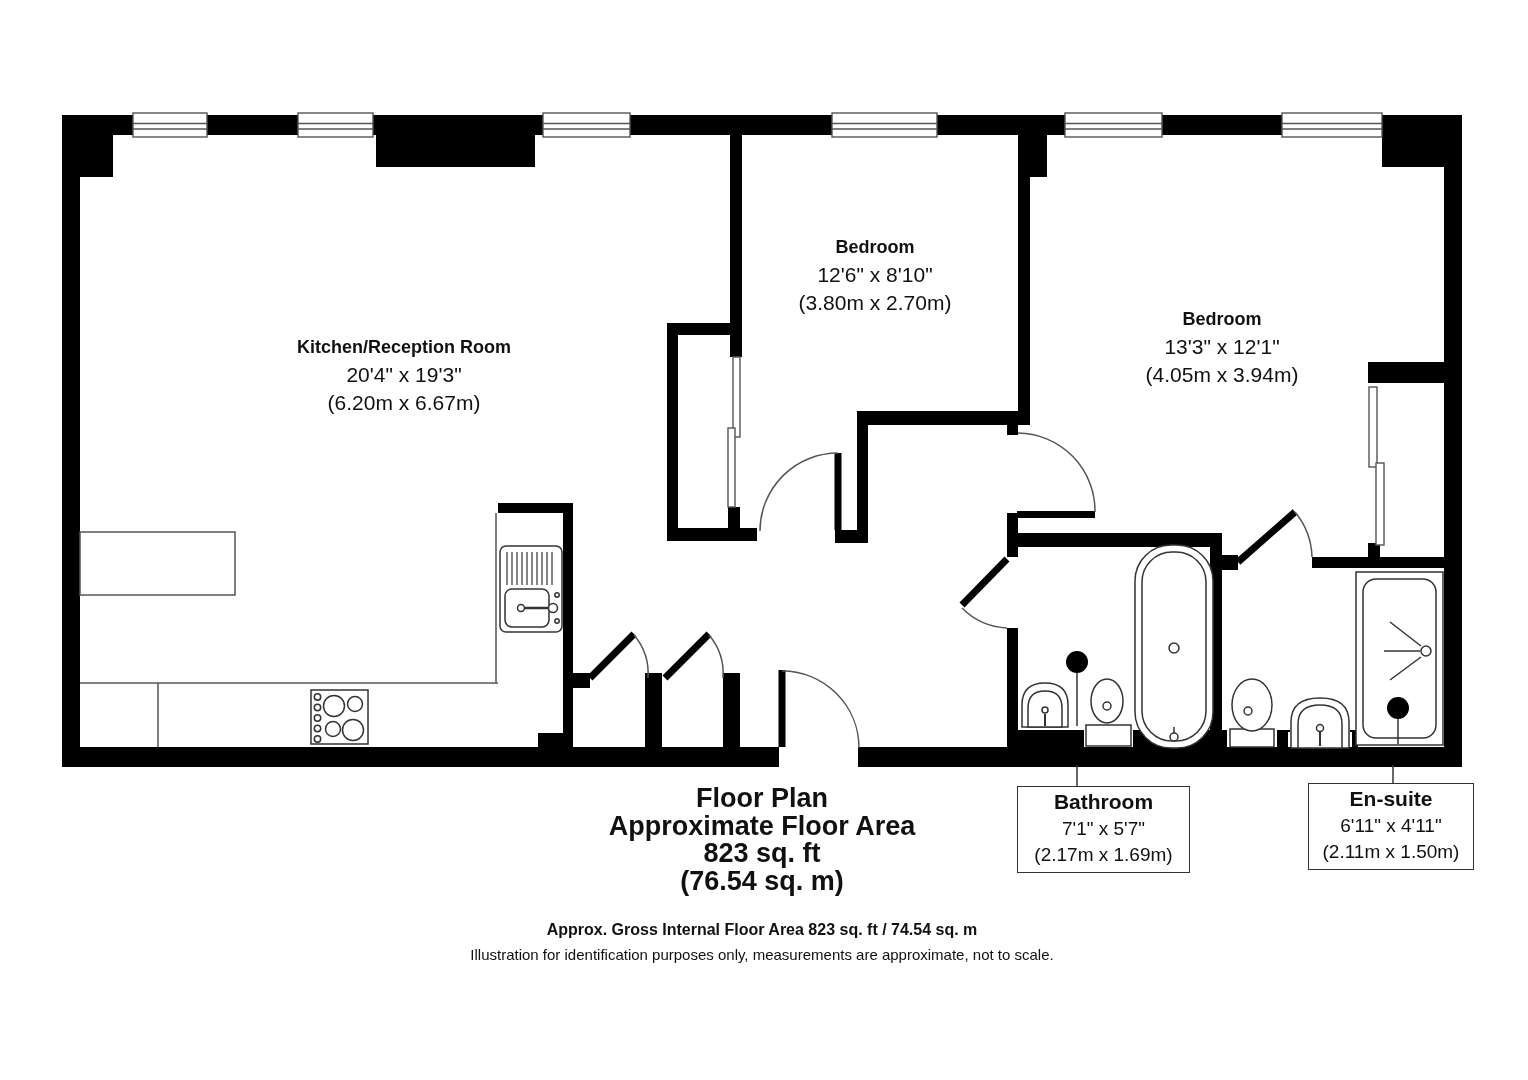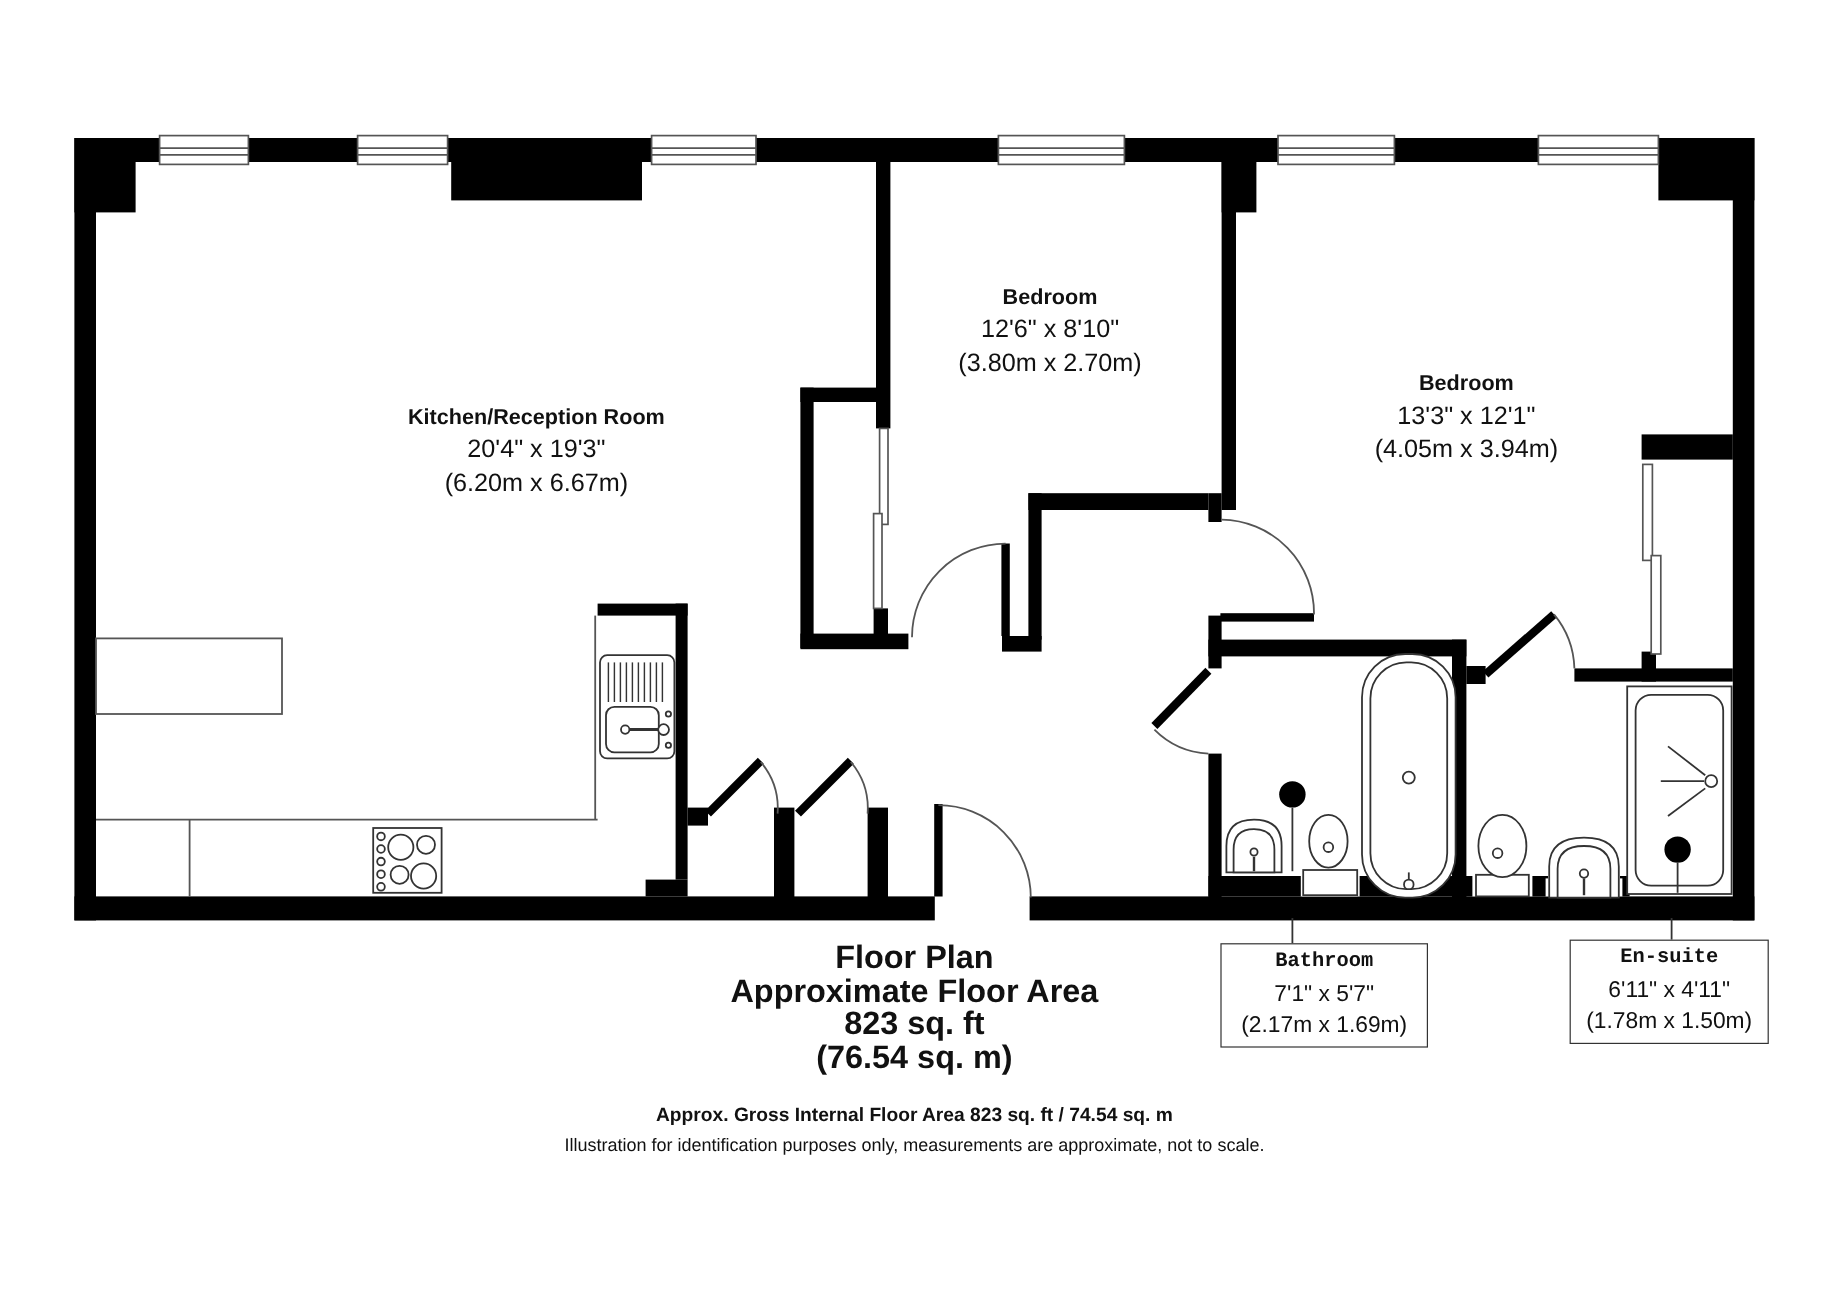--- a/index.html
+++ b/index.html
@@ -3,21 +3,21 @@
 <meta charset="utf-8">
 <style>
   html,body{margin:0;padding:0;background:#ffffff;}
   body{font-family:"Liberation Sans", sans-serif; color:#111;}
   .canvas{position:relative;width:1528px;height:1080px;background:#fff;overflow:hidden;}
   svg.plan{position:absolute;left:0;top:0;}
   .room-label{position:absolute;text-align:center;transform:translateX(-50%);line-height:28px;white-space:nowrap;}
   .room-label .rname{font-weight:bold;font-size:18px;}
   .room-label .rdim{font-size:21px;}
   .label-box{position:absolute;border:1.5px solid #333;background:#fff;text-align:center;line-height:26.5px;padding-top:2px;}
-  .label-box .rname{font-weight:bold;font-size:17px;font-family:Liberation Mono, monospace;}
+  .label-box .rname{font-weight:bold;font-size:21px;}
   .label-box .rdim{font-size:19px;}
   .summary{position:absolute;left:762px;transform:translateX(-50%);text-align:center;font-weight:bold;font-size:27px;line-height:27.5px;white-space:nowrap;}
   .footer-head{position:absolute;left:762px;transform:translateX(-50%);font-weight:bold;font-size:16px;white-space:nowrap;}
   .footer-small{position:absolute;left:762px;transform:translateX(-50%);font-size:15px;white-space:nowrap;}
 </style>
 </head>
 <body>
 
 <div class="canvas">
 
@@ -241,21 +241,21 @@
     <circle cx="1320" cy="728" r="3.5"></circle>
     <line x1="1320" y1="732" x2="1320" y2="746" stroke-width="2"></line>
   </g>
 
   <g stroke="#333" stroke-width="1.5">
     <line x1="1077" y1="765" x2="1077" y2="787"></line>
     <line x1="1393" y1="765" x2="1393" y2="784"></line>
   </g>
 </svg>
 
-  <div class="room-label" style="left:404px;top:333px;margin-left:43px;">
+  <div class="room-label" style="left:404px;top:333px;">
     <div class="rname">Kitchen/Reception Room</div>
     <div class="rdim">20'4" x 19'3"</div>
     <div class="rdim">(6.20m x 6.67m)</div>
   </div>
 
   <div class="room-label" style="left:875px;top:233px;">
     <div class="rname">Bedroom</div>
     <div class="rdim">12'6" x 8'10"</div>
     <div class="rdim">(3.80m x 2.70m)</div>
   </div>
@@ -268,21 +268,21 @@
 
   <div class="label-box" style="left:1017px;top:786px;width:171px;height:83px;">
     <div class="rname">Bathroom</div>
     <div class="rdim">7'1" x 5'7"</div>
     <div class="rdim">(2.17m x 1.69m)</div>
   </div>
 
   <div class="label-box" style="left:1308px;top:783px;width:164px;height:83px;">
     <div class="rname">En-suite</div>
     <div class="rdim">6'11" x 4'11"</div>
-    <div class="rdim">(1.78m x 1.50m)</div>
+    <div class="rdim">(2.11m x 1.50m)</div>
   </div>
 
   <div class="summary" style="top:785px;">
     <div>Floor Plan</div>
     <div>Approximate Floor Area</div>
     <div>823 sq. ft</div>
     <div>(76.54 sq. m)</div>
   </div>
 
   <div class="footer-head" style="top:921px;">Approx. Gross Internal Floor Area 823 sq. ft / 74.54 sq. m</div>

